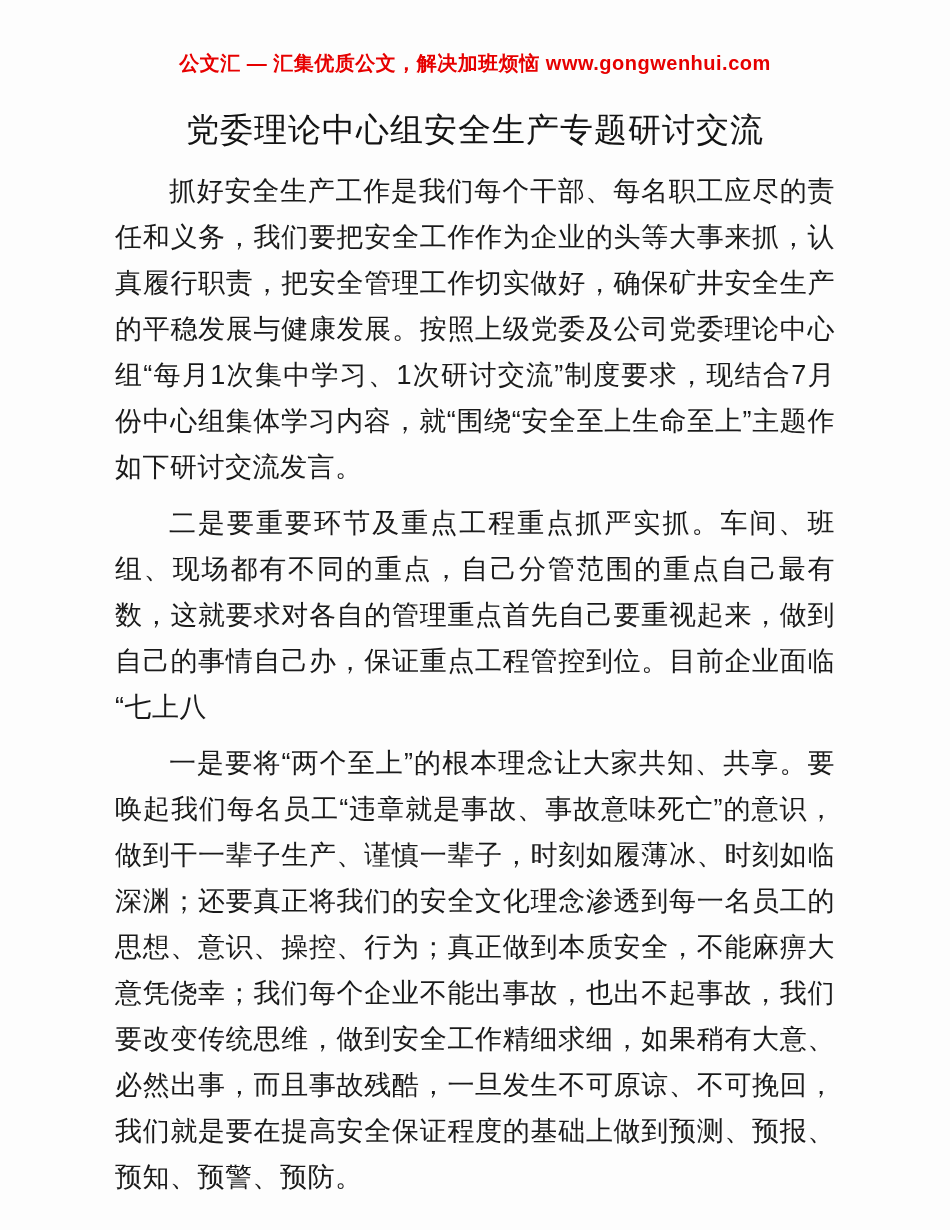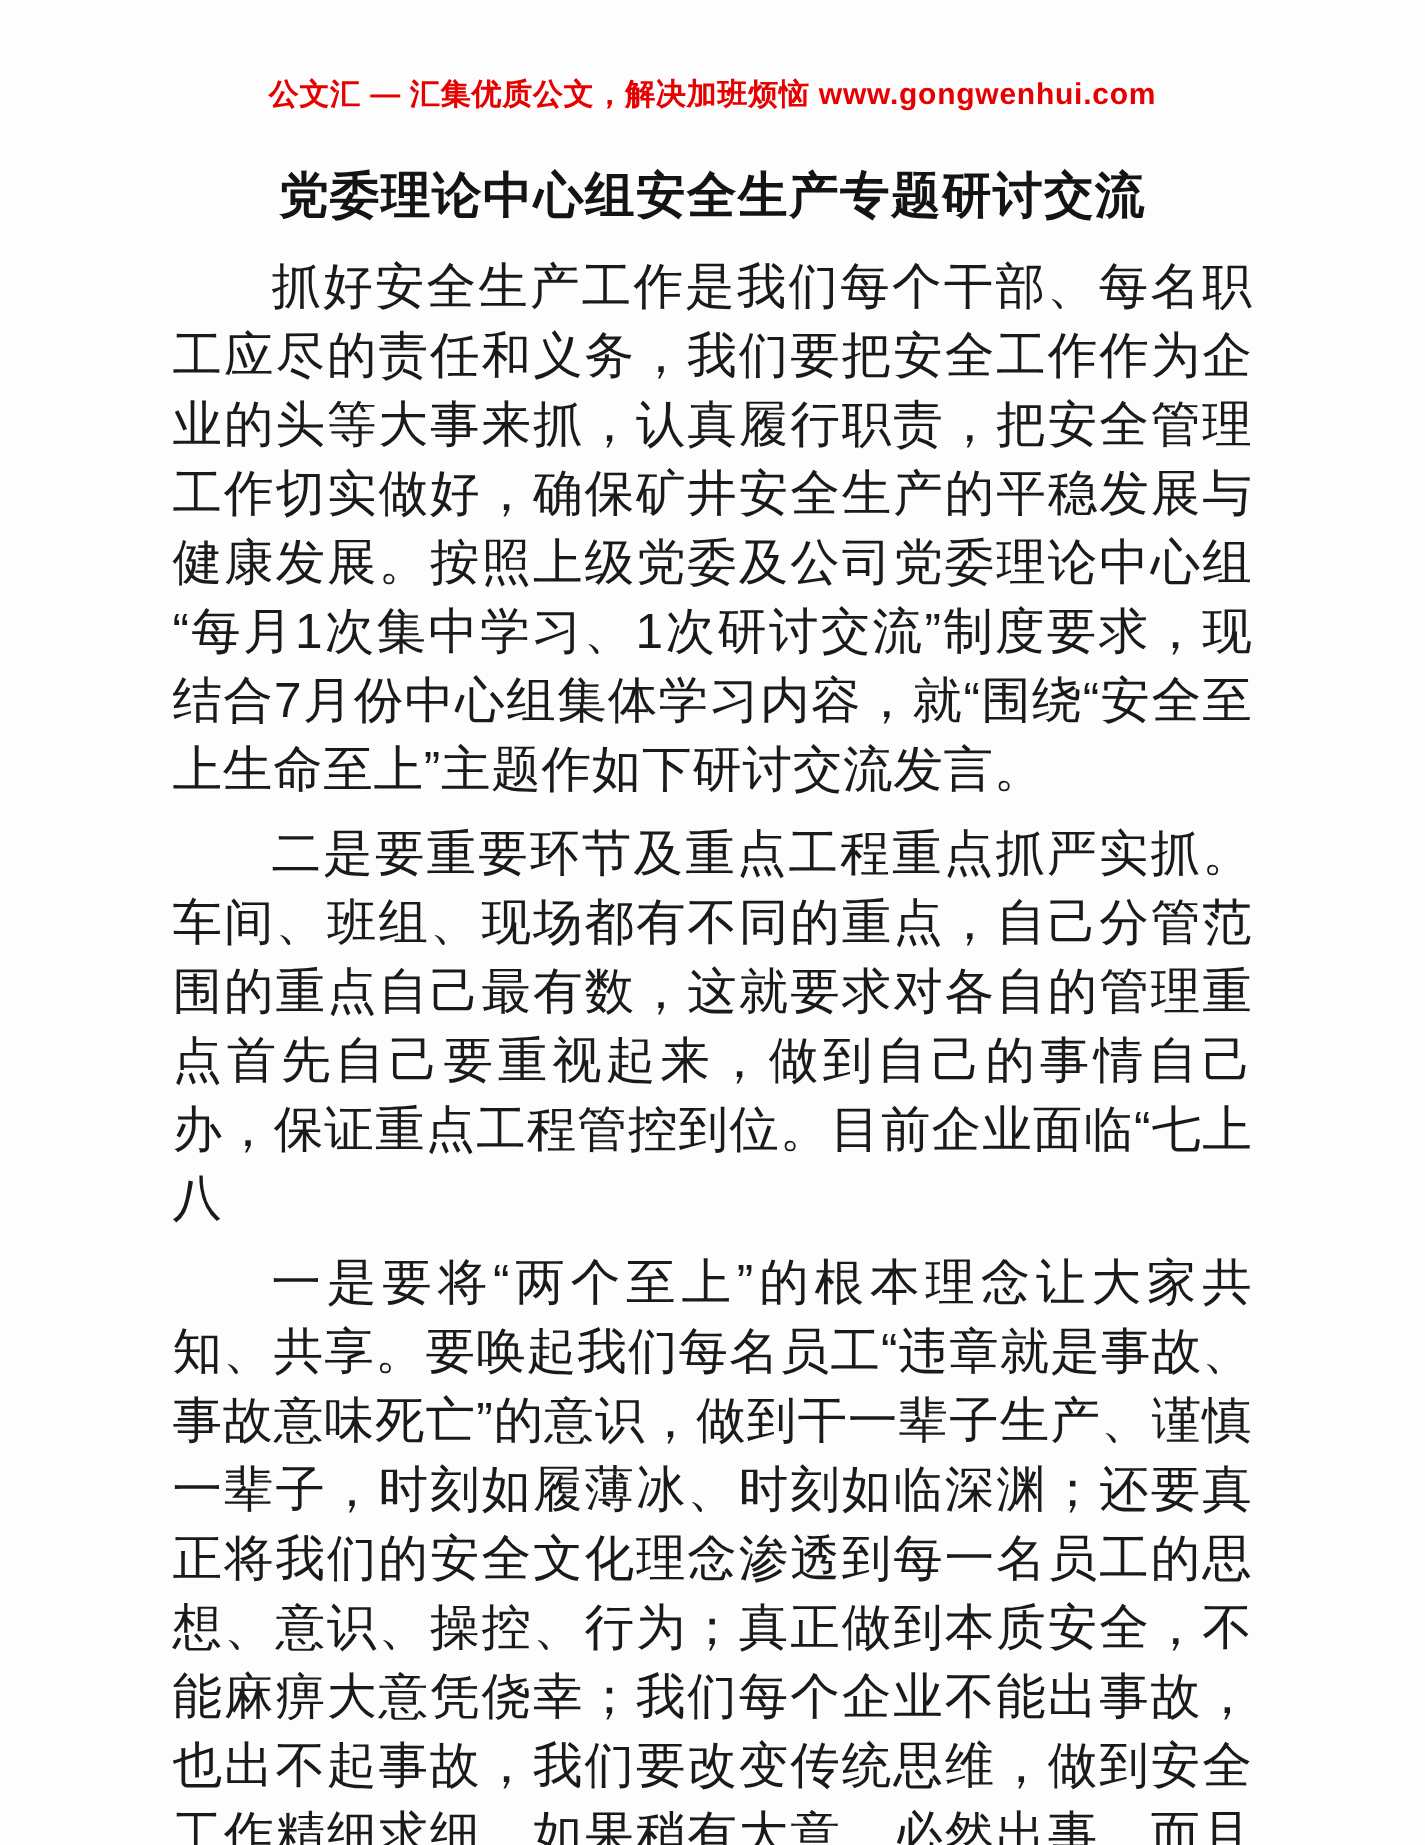--- a/index.html
+++ b/index.html
@@ -26,29 +26,29 @@
     font-size: 20px;
     font-weight: bold;
     text-align: center;
     line-height: 26px;
     margin: 0 0 32px 0;
     letter-spacing: 0.5px;
   }
   .doc-title {
     color: #141414;
     font-size: 33px;
-    font-weight: bold;
+    font-weight: normal;
     text-align: center;
     line-height: 44px;
     margin: 0 0 16px 0;
     letter-spacing: 1px;
   }
   .doc-body p {
     color: #1a1a1a;
-    font-size: 33px;
+    font-size: 27px;
     line-height: 46px;
     text-align: justify;
     text-justify: inter-ideograph;
     text-indent: 2em;
     margin: 0 0 10px 0;
     letter-spacing: 0.5px;
   }
 </style>
 </head>
 <body>

